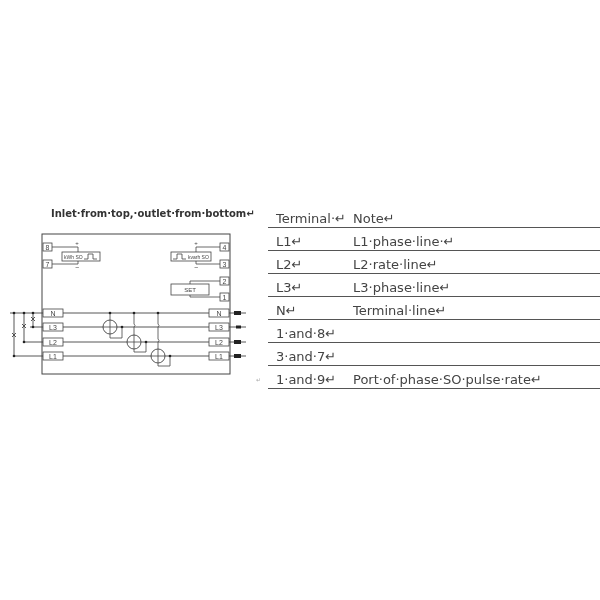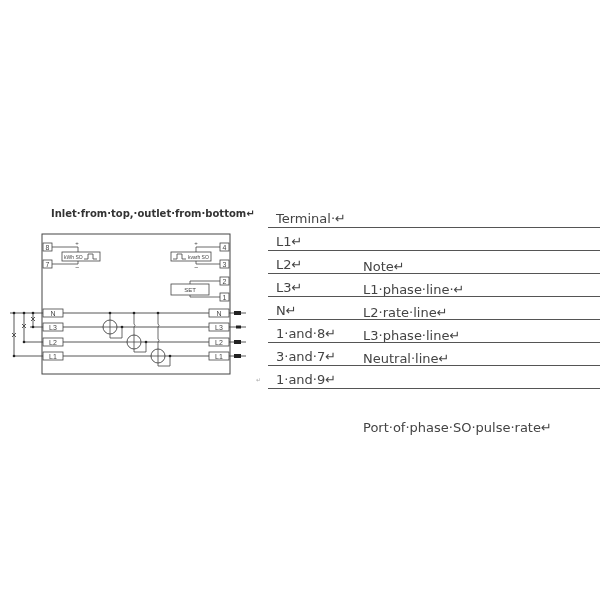--- a/index.html
+++ b/index.html
@@ -4,21 +4,21 @@
 <style>
   html, body { margin:0; padding:0; background:#ffffff; }
   body { width:600px; height:600px; position:relative; overflow:hidden; font-family:"DejaVu Sans", sans-serif; color:#333; }
   .caption { position:absolute; left:51px; top:208px; font-size:10px; color:#333; white-space:nowrap;font-weight:bold; }
   svg.diagram { position:absolute; left:0; top:0; }
   svg text { font-family:"Liberation Sans", sans-serif; fill:#444; }
   .table { position:absolute; left:268px; top:204px; width:332px; }
   .row { position:absolute; left:0; width:332px; height:23px; border-bottom:1.5px solid #555; }
   .cell { position:absolute; top:7px; font-size:13px; color:#444; white-space:nowrap; }
   .c1 { left:8px; }
-  .c2 { left:95px;margin-top:48px; }
+  .c2 { left:85px; }
   .mark { position:absolute; left:256px; top:376px; font-size:6px; color:#aaa; }
 </style>
 </head>
 <body>
 
 <div class="caption">Inlet·from·top,·outlet·from·bottom↵</div>
 
 <svg class="diagram" width="600" height="600" viewBox="0 0 600 600">
 
   <rect x="42" y="234" width="188" height="140" fill="none" stroke="#444" stroke-width="1"></rect>
@@ -179,21 +179,21 @@
   <div class="row" style="top:46px">
     <span class="cell c1">L2↵</span>
     <span class="cell c2">L2·rate·line↵</span>
   </div>
   <div class="row" style="top:69px">
     <span class="cell c1">L3↵</span>
     <span class="cell c2">L3·phase·line↵</span>
   </div>
   <div class="row" style="top:92px">
     <span class="cell c1">N↵</span>
-    <span class="cell c2">Neutral·line↵</span>
+    <span class="cell c2">Terminal·line↵</span>
   </div>
   <div class="row" style="top:115px">
     <span class="cell c1">1·and·8↵</span>
   </div>
   <div class="row" style="top:138px">
     <span class="cell c1">3·and·7↵</span>
   </div>
   <div class="row" style="top:161px">
     <span class="cell c1">1·and·9↵</span>
     <span class="cell c2">Port·of·phase·SO·pulse·rate↵</span>

